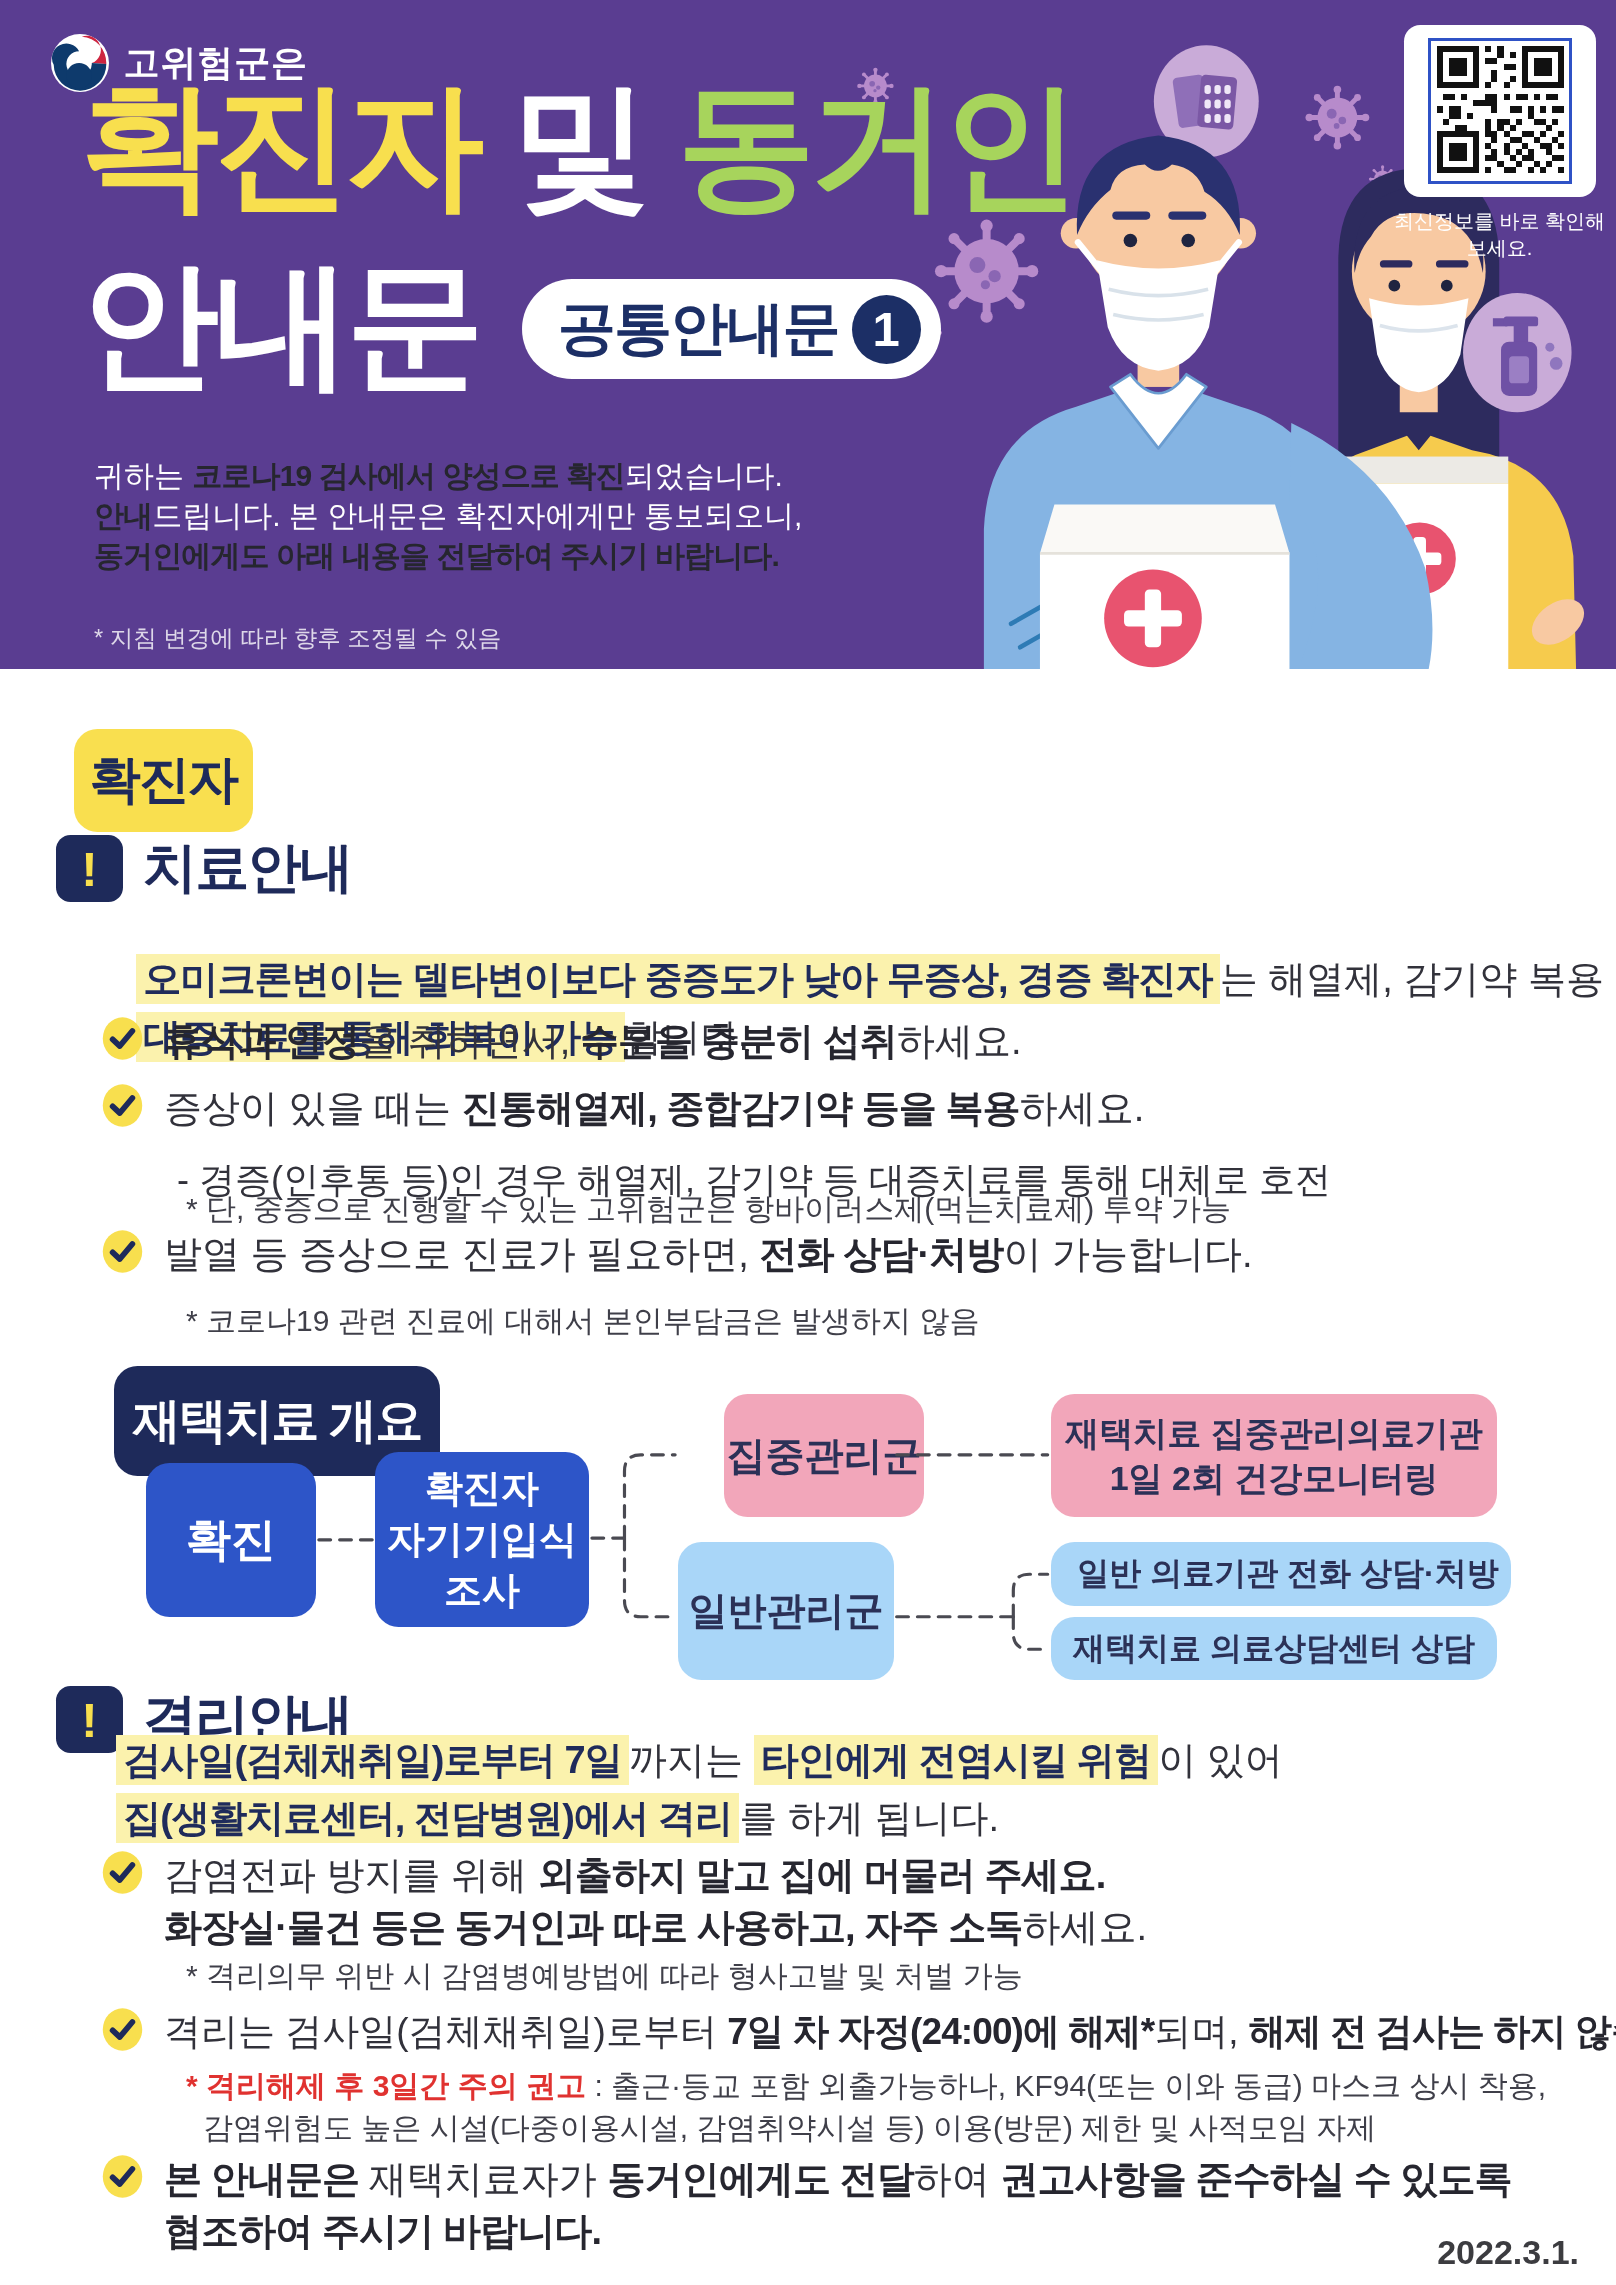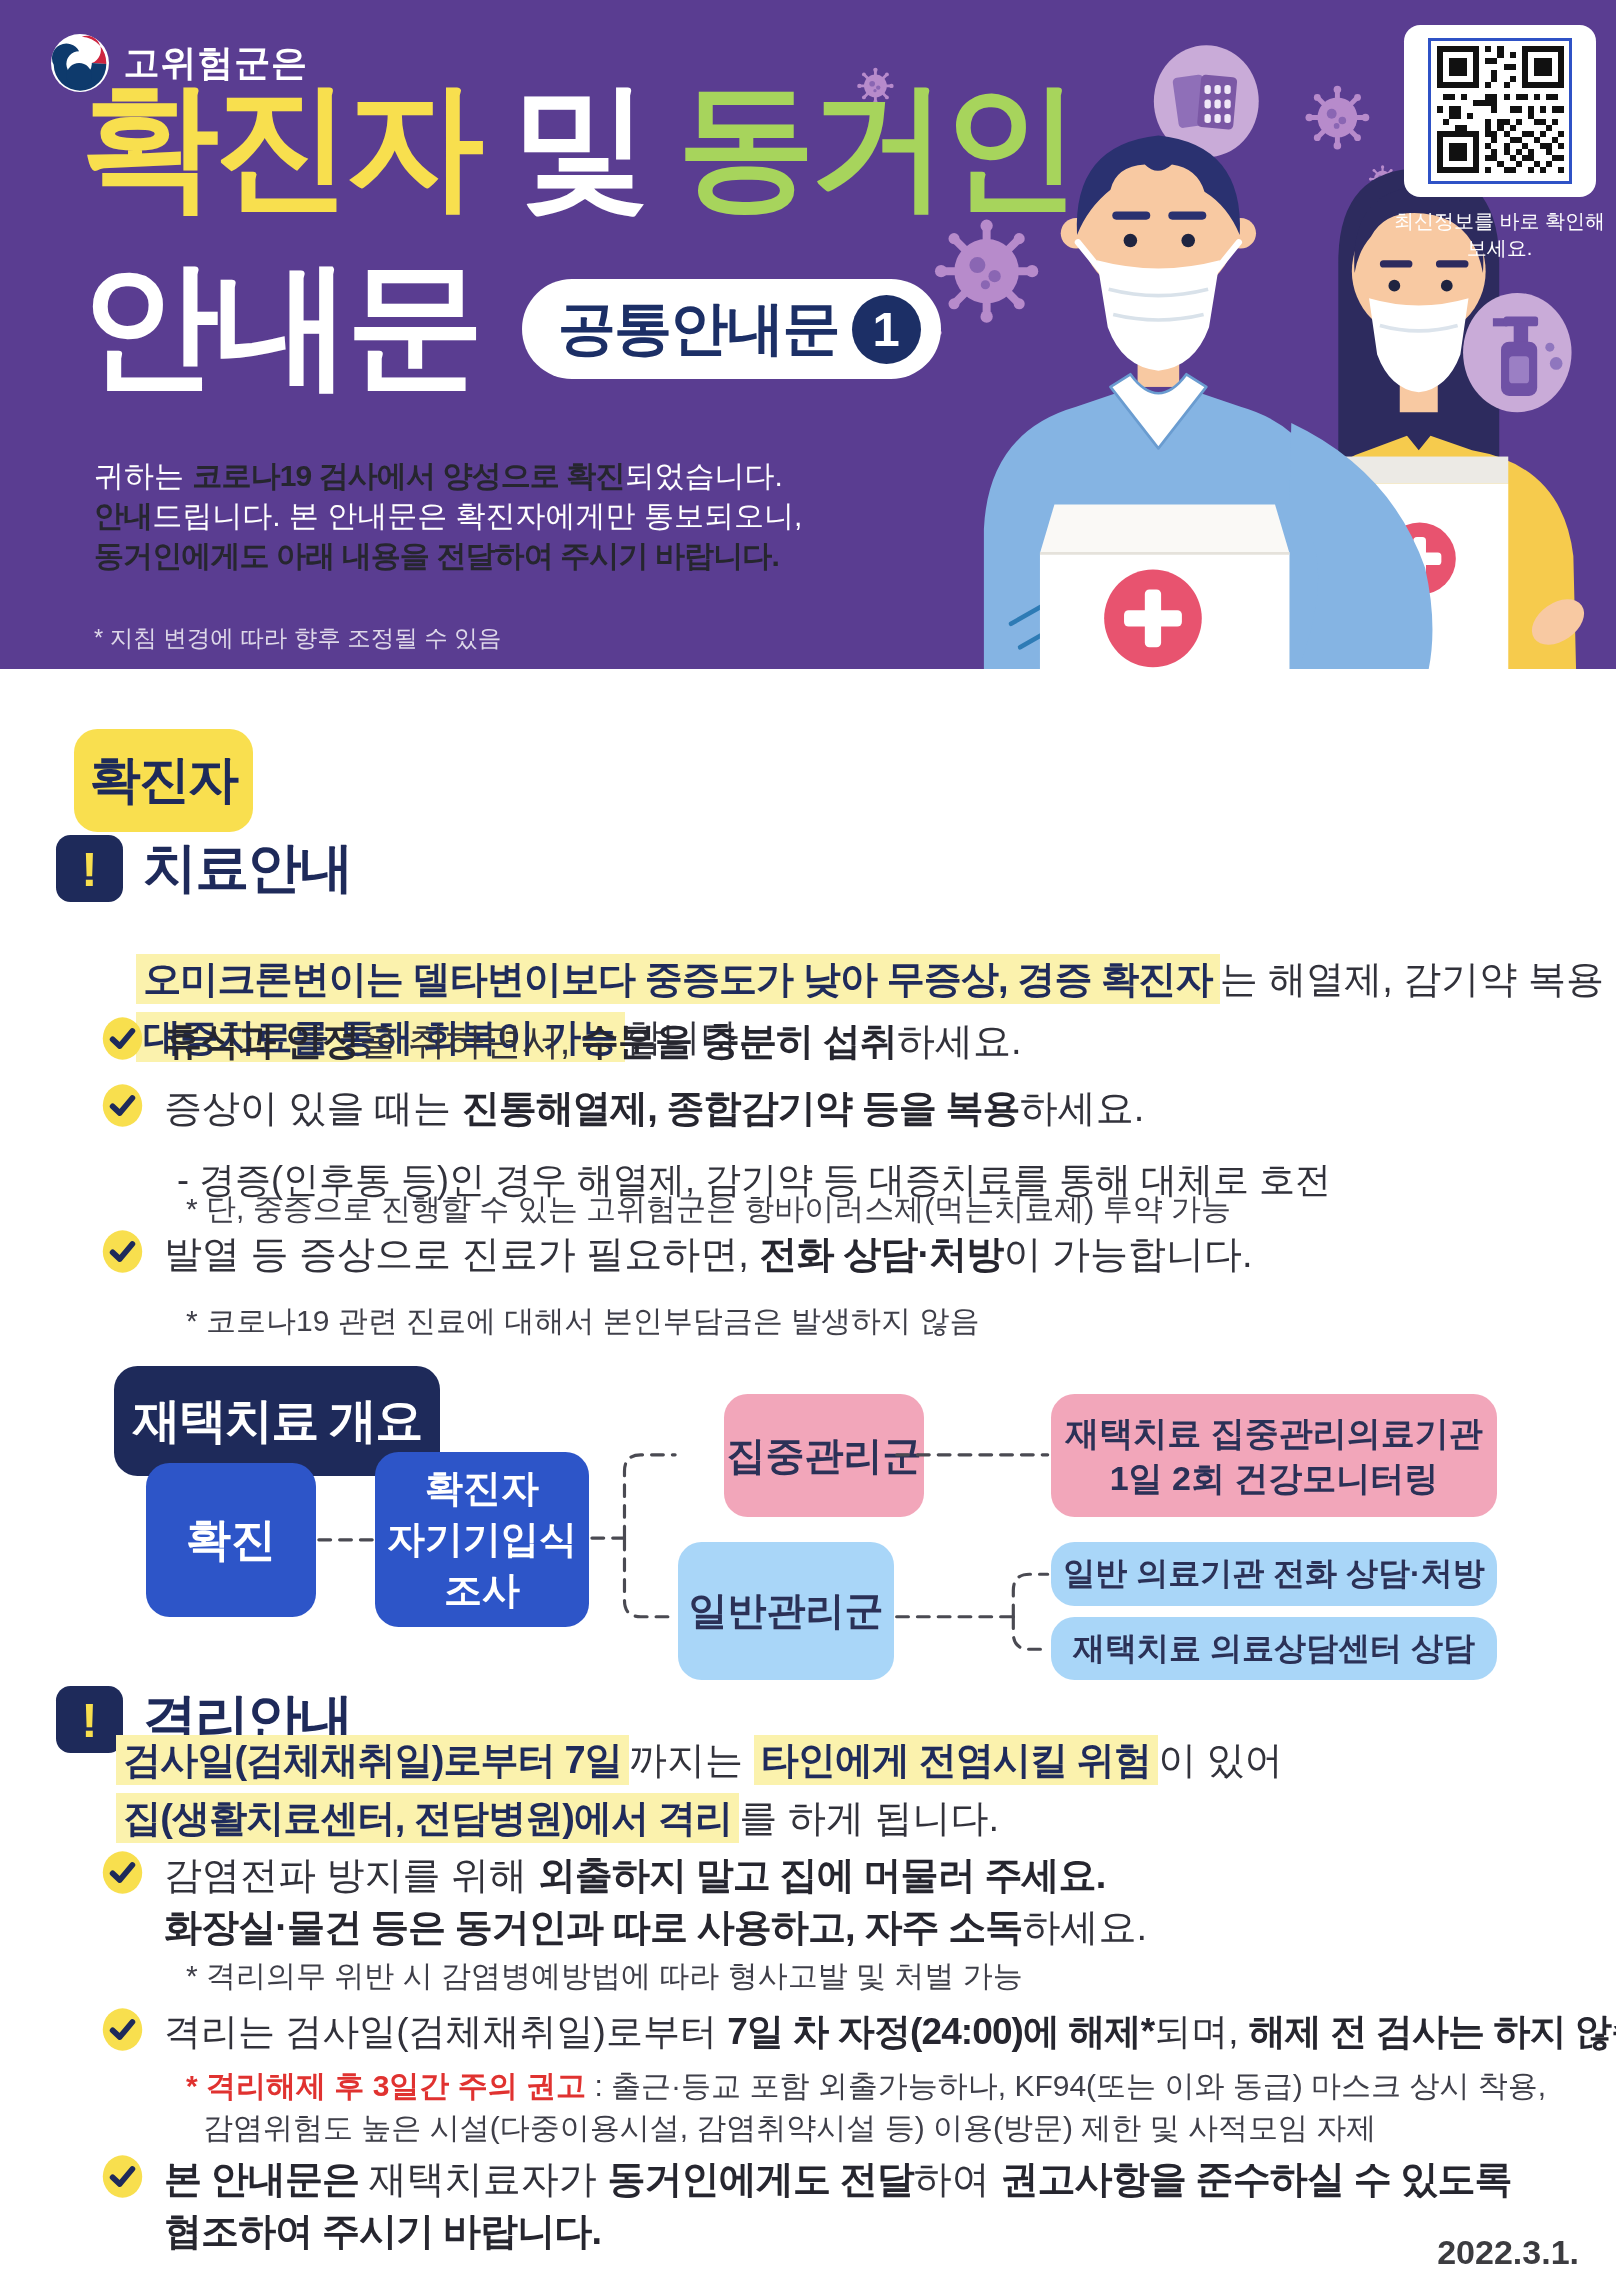--- a/index.html
+++ b/index.html
@@ -347,21 +347,21 @@
     <span>확진자</span>
       <span>자기기입식</span>
       <span>조사</span>
   </div>
   <div class="fnode pink" style="left:678px;top:1394px;width:200px;height:123px;font-size:39px;margin-left:46px;">집중관리군</div>
   <div class="fnode lblue" style="left:678px;top:1542px;width:216px;height:138px;font-size:39px;">일반관리군</div>
   <div class="fnode pink" style="left:1051px;top:1394px;width:446px;height:123px;font-size:34px;line-height:45px;flex-direction:column;">
     <span>재택치료 집중관리의료기관</span>
       <span>1일 2회 건강모니터링</span>
   </div>
-  <div class="fnode lblue" style="left:1051px;top:1542px;width:446px;height:64px;font-size:32px;">일반 의료기관 전화 상담·처방</div>
+  <div class="fnode lblue" style="left:1051px;top:1542px;width:446px;height:64px;font-size:32px;padding-left:14px;">일반 의료기관 전화 상담·처방</div>
   <div class="fnode lblue" style="left:1051px;top:1617px;width:446px;height:63px;font-size:32px;">재택치료 의료상담센터 상담</div>
 
   <svg class="connectors" width="1617" height="425" viewBox="0 0 1787 470">
     <g fill="none" stroke="#4A4A52" stroke-width="3.5" stroke-dasharray="13 10" stroke-linecap="round">
       <path d="M 352 252 H 411"></path>
       <path d="M 654 250 H 690"></path>
       <path d="M 690 250 V 176 Q 690 158 708 158 H 746"></path>
       <path d="M 690 250 V 319 Q 690 337 708 337 H 746"></path>
       <path d="M 991 158 H 1158"></path>
       <path d="M 991 337 H 1120"></path>

